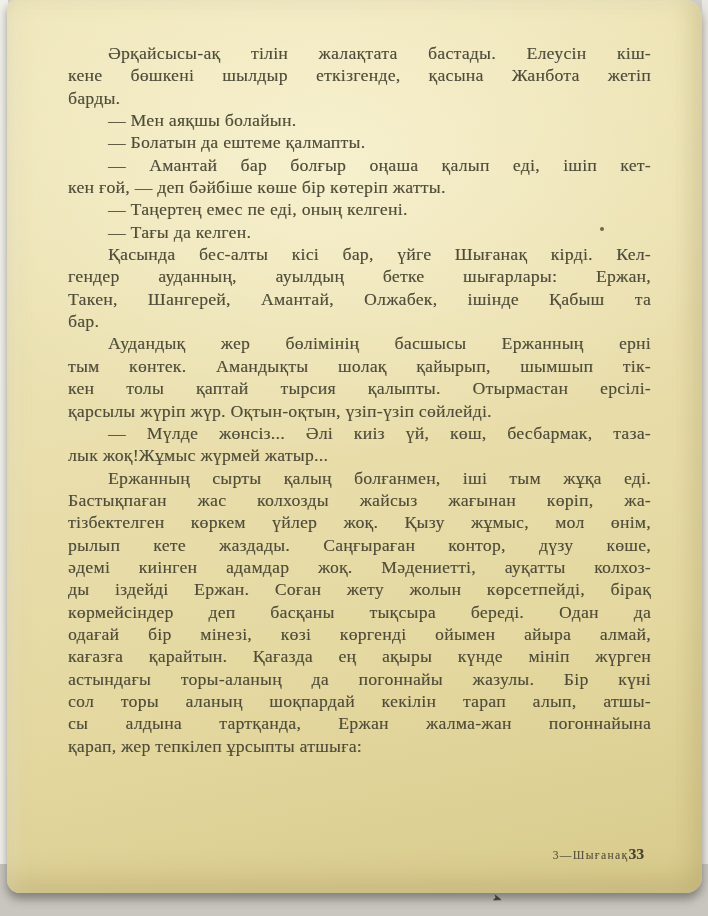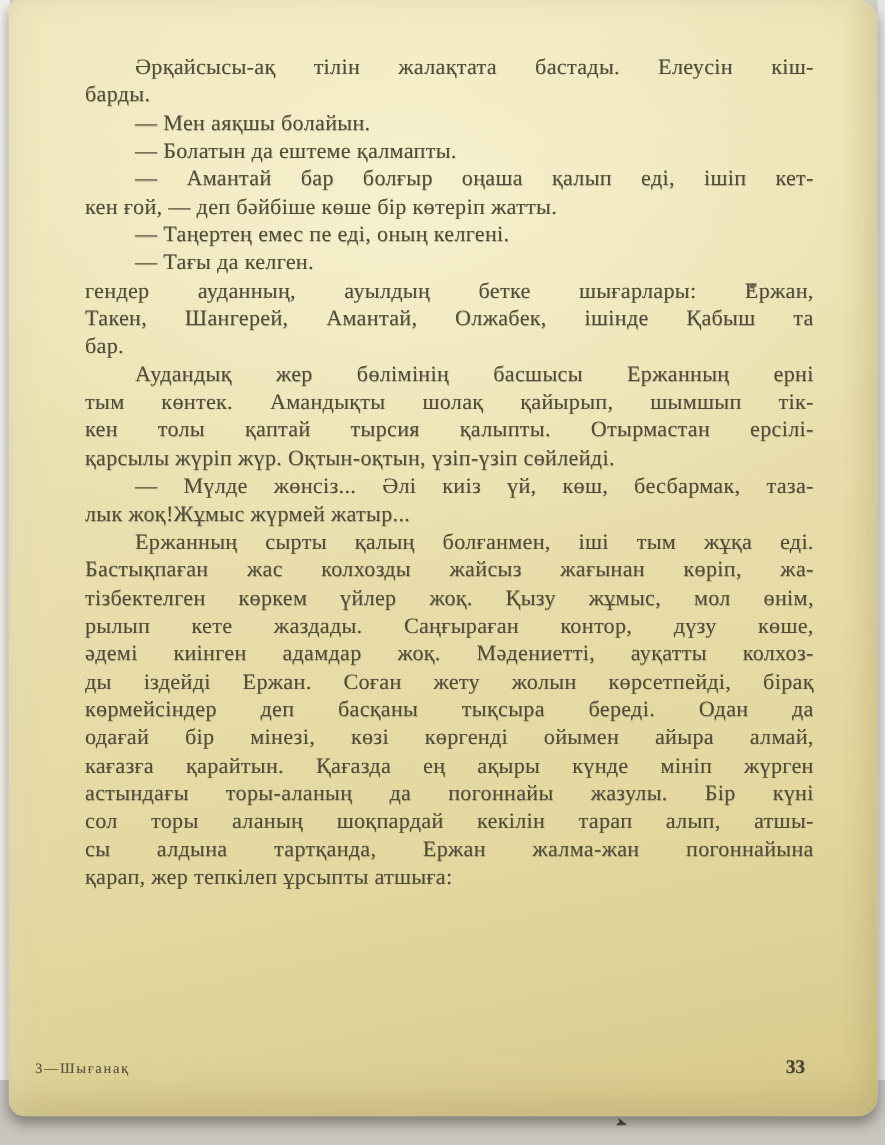--- a/index.html
+++ b/index.html
@@ -58,21 +58,21 @@
     text-align-last: justify;
   }
   .line.last { text-align-last: auto; }
   .line.first { text-indent: 40px; }
   .footer {
     position: absolute;
     left: 21px;
     right: 58px;
     top: 845px;
     display: flex;
-    justify-content: space-between;
+    justify-content: flex-end;
     align-items: baseline;
   }
   .signature {
     font-size: 11.5px;
     letter-spacing: 1.4px;
     color: #56533e;
     text-shadow: 0.3px 0.3px 0.4px rgba(82,78,58,0.35);
   }
   .page-number {
     font-size: 15.5px;
@@ -105,39 +105,41 @@
 <body>
 
 <div class="backdrop">
   <div class="edge-band-left"></div>
   <div class="edge-band-right"></div>
 
   <div class="page">
     <div class="text-block">
         <div class="para">
           <div class="line first">Әрқайсысы-ақ тілін жалақтата бастады. Елеусін кіш-</div>
+          <div class="line">кене бөшкені шылдыр еткізгенде, қасына Жанбота жетіп</div>
           <div class="line last">барды.</div>
         </div>
         <div class="para">
           <div class="line first last">— Мен аяқшы болайын.</div>
         </div>
         <div class="para">
           <div class="line first last">— Болатын да ештеме қалмапты.</div>
         </div>
         <div class="para">
           <div class="line first">— Амантай бар болғыр оңаша қалып еді, ішіп кет-</div>
           <div class="line last">кен ғой, — деп бәйбіше көше бір көтеріп жатты.</div>
         </div>
         <div class="para">
           <div class="line first last">— Таңертең емес пе еді, оның келгені.</div>
         </div>
         <div class="para">
           <div class="line first last">— Тағы да келген.</div>
         </div>
         <div class="para">
+          <div class="line first">Қасында бес-алты кісі бар, үйге Шығанақ кірді. Кел-</div>
           <div class="line">гендер ауданның, ауылдың бетке шығарлары: Ержан,</div>
           <div class="line">Такен, Шангерей, Амантай, Олжабек, ішінде Қабыш та</div>
           <div class="line last">бар.</div>
         </div>
         <div class="para">
           <div class="line first">Аудандық жер бөлімінің басшысы Ержанның ерні</div>
           <div class="line">тым көнтек. Амандықты шолақ қайырып, шымшып тік-</div>
           <div class="line">кен толы қаптай тырсия қалыпты. Отырмастан ерсілі-</div>
           <div class="line last">қарсылы жүріп жүр. Оқтын-оқтын, үзіп-үзіп сөйлейді.</div>
         </div>

